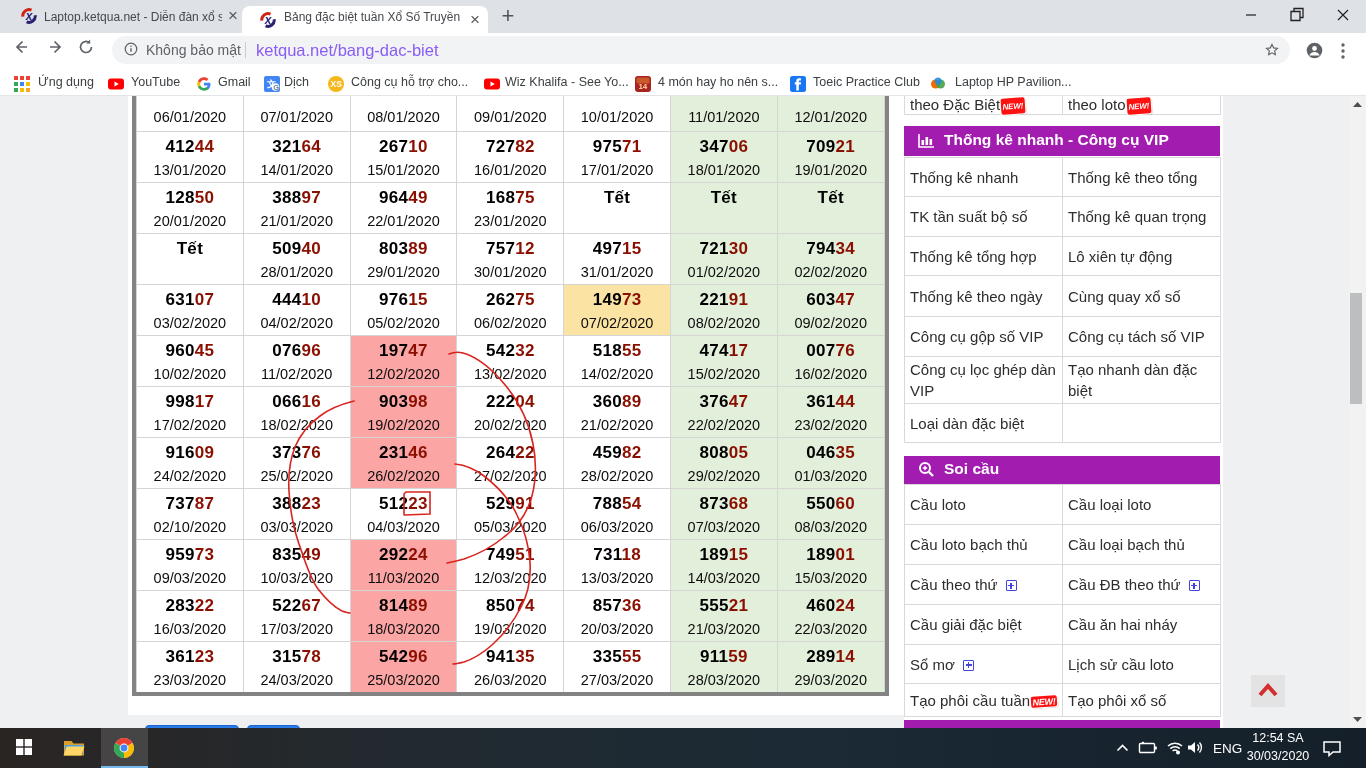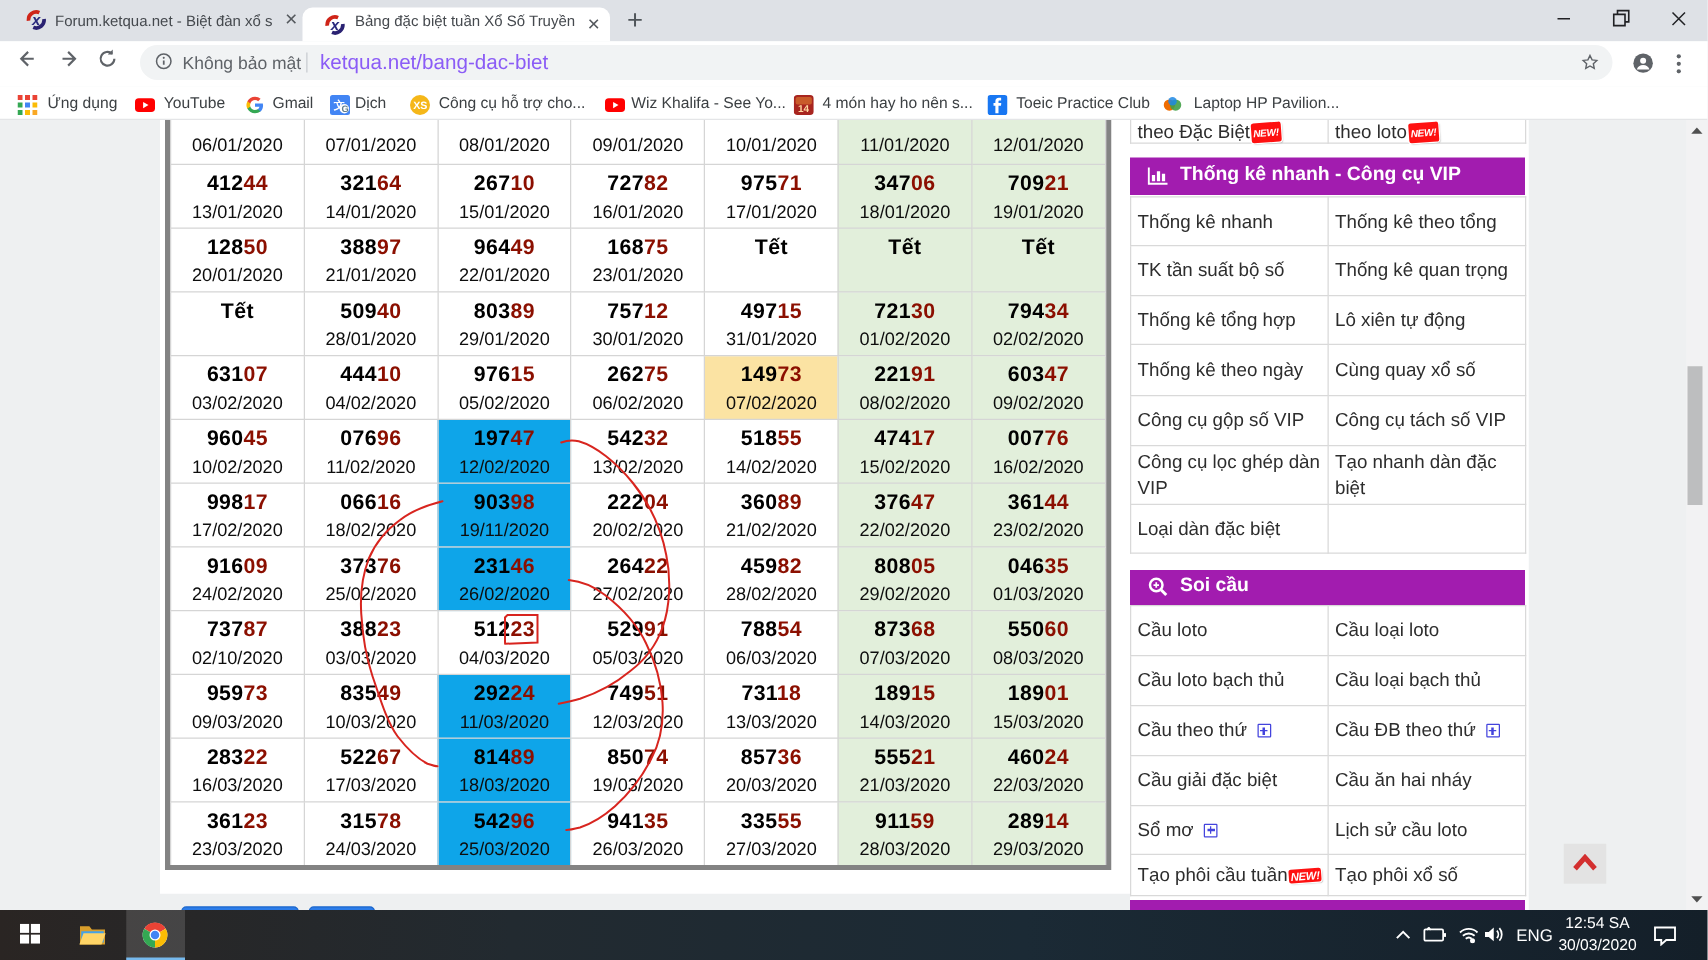--- a/index.html
+++ b/index.html
@@ -29,21 +29,21 @@
 #content{position:absolute;left:128px;top:0;width:1095px;height:632px;background:#fff}
 #bottomgray{position:absolute;left:128px;top:619px;width:776px;height:13px;background:#eef0f1}
 .bluebtn{position:absolute;top:629px;height:10px;background:#2b7ce9;border:1px solid #1a66cc;border-radius:4px}
 
 #ltable{position:absolute;left:136px;top:-16px;border-collapse:collapse;table-layout:fixed}
 #ltable td{width:106.8px;height:51px;border:1px solid #d5d5d5;text-align:center;vertical-align:top;background:#fff;padding:0}
 #ltable tr.r0 td{height:51px;vertical-align:bottom}
 #ltable tr.r0 .d{margin-bottom:3px}
 #ltable td.g{background:#e2efdb}
 #ltable td.y{background:#fbe3a3}
-#ltable td.o{background:#0ea5e9}
+#ltable td.o{background:#fca5a5}
 #ltable .n{margin-top:3px;font-size:17px;line-height:24px;font-weight:bold;color:#000;letter-spacing:0.3px}
 #ltable .n span{color:#8b0f00}
 #ltable .d{font-size:14.5px;line-height:22px;color:#0d0d0d}
 #tborder{position:absolute;left:132px;top:-20px;border:4px solid #838383;pointer-events:none;z-index:5}
 
 #sidebar{position:absolute;left:904px;top:0;width:316px;height:632px}
 .sbhead{position:absolute;left:0;width:316px;background:#a21caf;color:#fff;font-weight:bold;font-size:15.5px}
 .sbhead .ht{position:absolute;left:40px}
 .sbtable{position:absolute;left:0;width:316px;border-collapse:collapse;table-layout:fixed}
 .sbtable td{width:158px;border:1px solid #d9d9d9;background:#fff;font-size:15px;color:#2d2d2d;padding:0 4px 0 5px;vertical-align:middle;white-space:nowrap;overflow:visible}
@@ -66,21 +66,21 @@
 </head>
 <body>
 
 <div id="tabbar"></div>
 <div id="tab1">
   <svg class="favi" style="left:13px;top:8px" viewBox="0 0 16 16">
     <path d="M1.8 8.6 A6.3 6.3 0 0 1 10.5 2.1" fill="none" stroke="#cf2418" stroke-width="3"></path>
     <path d="M14.2 7.2 A6.3 6.3 0 0 1 5.6 13.9" fill="none" stroke="#2a2272" stroke-width="3"></path>
     <text x="4.7" y="12.2" font-size="12" font-weight="bold" fill="#2a2a7d" font-style="italic">x</text>
   </svg>
-  <div class="tabtitle">Forum.ketqua.net - Biệt đàn xổ s</div>
+  <div class="tabtitle">Laptop.ketqua.net - Diễn đàn xổ s</div>
   <div class="tclose" style="left:217px">×</div>
 </div>
 <div id="tab2">
   <svg class="favi" style="left:18px;top:6px" viewBox="0 0 16 16">
     <path d="M1.8 8.6 A6.3 6.3 0 0 1 10.5 2.1" fill="none" stroke="#cf2418" stroke-width="3"></path>
     <path d="M14.2 7.2 A6.3 6.3 0 0 1 5.6 13.9" fill="none" stroke="#2a2272" stroke-width="3"></path>
     <text x="4.7" y="12.2" font-size="12" font-weight="bold" fill="#2a2a7d" font-style="italic">x</text>
   </svg>
   <div class="tabtitle">Bảng đặc biệt tuần Xổ Số Truyền</div>
   <div class="tclose" style="left:225px;top:6px">×</div>
@@ -368,21 +368,21 @@
 <td>
             <div class="n">998<span>17</span></div>
             <div class="d">17/02/2020</div>
           </td>
 <td>
             <div class="n">066<span>16</span></div>
             <div class="d">18/02/2020</div>
           </td>
 <td class="o">
             <div class="n">903<span>98</span></div>
-            <div class="d">19/11/2020</div>
+            <div class="d">19/02/2020</div>
           </td>
 <td>
             <div class="n">222<span>04</span></div>
             <div class="d">20/02/2020</div>
           </td>
 <td>
             <div class="n">360<span>89</span></div>
             <div class="d">21/02/2020</div>
           </td>
 <td class="g">

